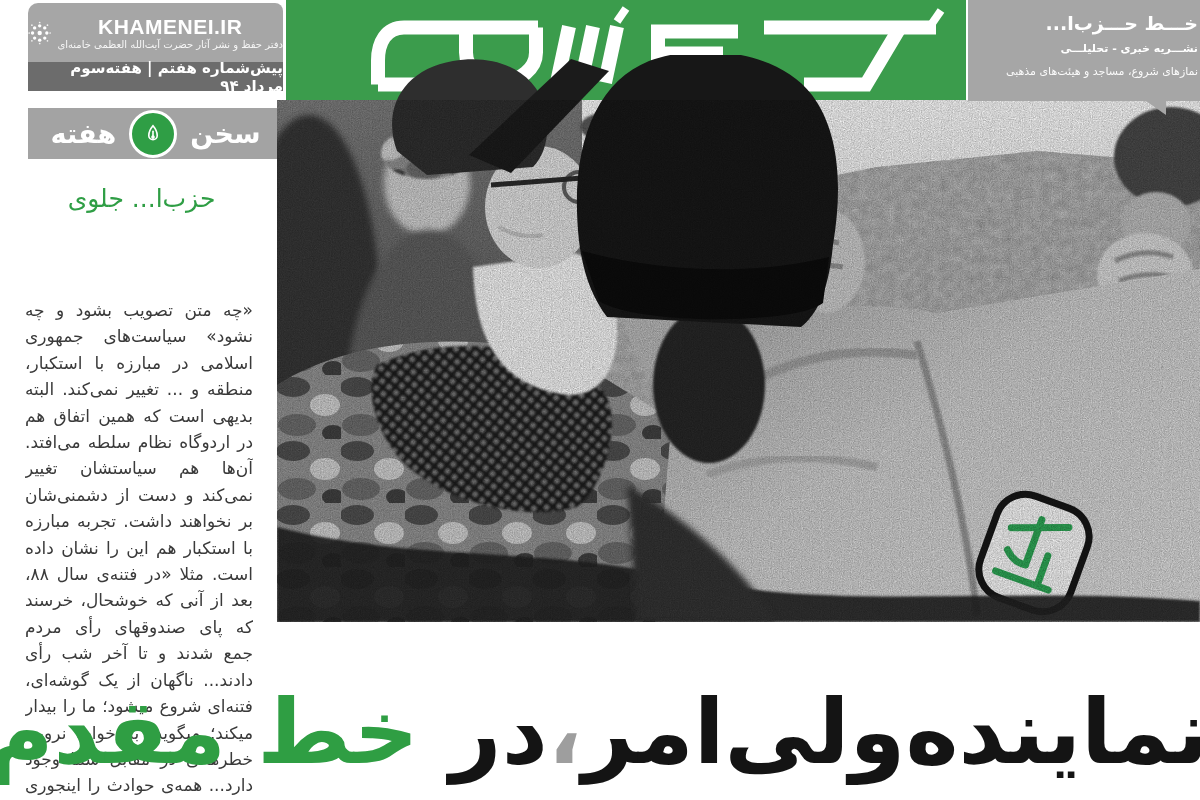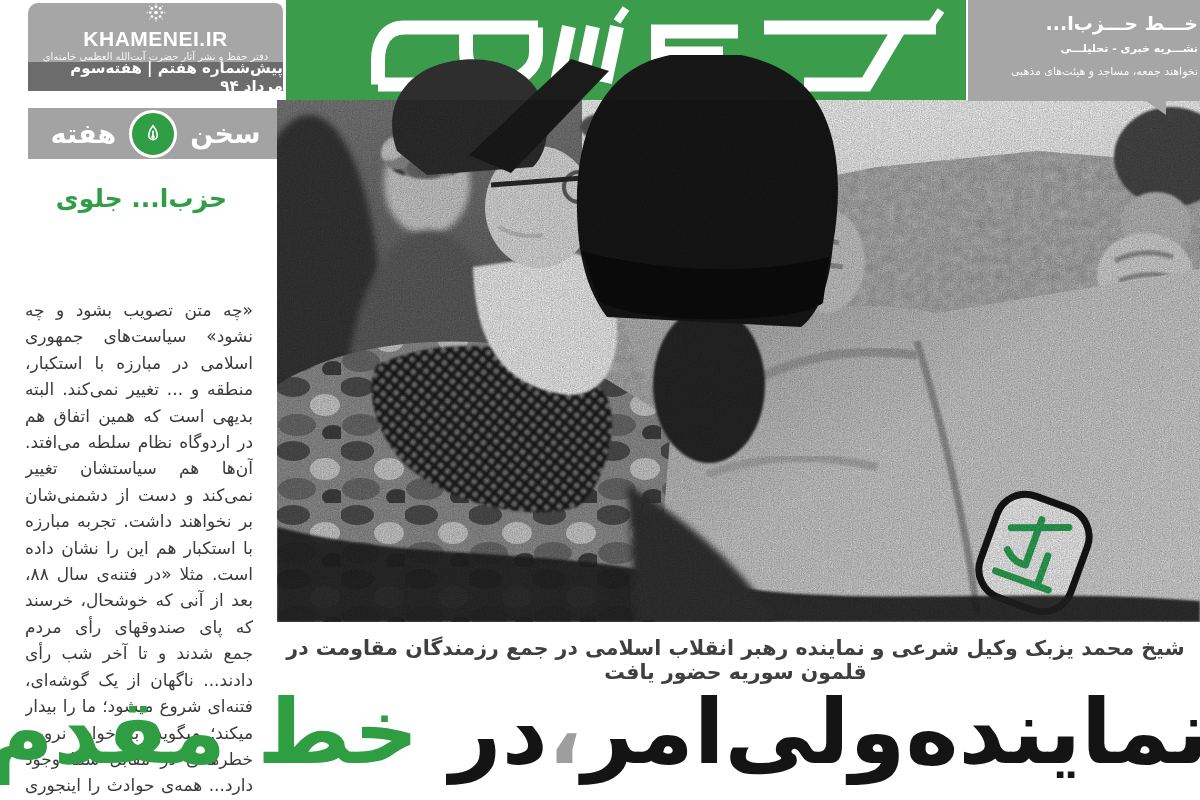--- a/index.html
+++ b/index.html
@@ -1,21 +1,21 @@
 <!DOCTYPE html>
 <html lang="fa"><head>
 <meta charset="utf-8">
 <style>
   html,body{margin:0;padding:0;background:#ffffff;}
   .page{position:relative;width:1200px;height:800px;background:#ffffff;overflow:hidden;
         font-family:"DejaVu Sans",sans-serif;}
 
   
   .logo-box{position:absolute;left:28px;top:3px;width:255px;height:59px;background:#a6a6a6;
-            border-radius:10px 8px 0 0;display:flex;align-items:center;justify-content:center;gap:6px;flex-direction:column;}
+            border-radius:10px 8px 0 0;display:flex;align-items:center;justify-content:center;gap:6px;}
   .logo-latin{color:#ffffff;font-weight:bold;font-size:21px;letter-spacing:.5px;line-height:1;
               font-family:"Liberation Sans","DejaVu Sans",sans-serif;}
   .logo-col{display:flex;flex-direction:column;align-items:center;}
   .logo-sub{color:#ffffff;font-size:10px;margin-top:2px;opacity:.9;white-space:nowrap;}
   .issue-strip{position:absolute;left:28px;top:62px;width:255px;height:29px;background:#6c6c6c;
                color:#fff;font-size:15px;font-weight:bold;display:flex;align-items:center;justify-content:center;
                direction:rtl;}
 
   
   .banner{position:absolute;left:286px;top:0;width:680px;height:101px;background:#3b9c4c;z-index:1;}
@@ -33,21 +33,21 @@
   
   .photo{position:absolute;left:277px;top:55px;width:923px;height:567px;z-index:2;}
 
   
   .sokhan-strip{position:absolute;left:28px;top:108px;width:255px;height:51px;background:#a3a3a3;
                 display:flex;align-items:center;justify-content:center;gap:13px;direction:rtl;}
   .sokhan-word{color:#fff;font-weight:bold;font-size:27px;line-height:1;text-align:right;}
   .badge{width:42px;height:42px;border-radius:50%;background:#2f9e45;border:3px solid #ffffff;
          display:flex;align-items:center;justify-content:center;flex:0 0 auto;}
   .side-headline{position:absolute;left:0;top:180px;width:283px;text-align:center;direction:rtl;
-                 color:#2f9e45;font-weight:bold;font-size:25px;line-height:37px;}
+                 color:#2f9e45;font-weight:normal;font-size:25px;line-height:37px;}
   .side-body{position:absolute;left:25px;top:297px;width:228px;height:503px;overflow:hidden;
              direction:rtl;text-align:justify;font-size:17px;line-height:26.4px;color:#3a3a3a;}
 
   
   .caption{position:absolute;left:283px;top:636px;width:905px;direction:rtl;text-align:center;
            font-size:20.5px;font-weight:bold;color:#3f3f3f;}
   .headline{position:absolute;left:292px;top:676px;width:917px;direction:rtl;text-align:center;
             font-size:90px;font-weight:bold;line-height:1.25;color:#141414;white-space:nowrap;}
   .headline .comma{color:#9e9e9e;}
   .headline .green{color:#2f9e43;}
@@ -234,21 +234,21 @@
       <div class="logo-latin">KHAMENEI.IR</div>
       <div class="logo-sub">دفتر حفظ و نشر آثار حضرت آیت‌الله العظمی خامنه‌ای</div>
     </div>
   </div>
 
   <div class="issue-strip">پیش‌شماره هفتم | هفته‌سوم مرداد ۹۴</div>
 
   <div class="info-box">
     <div class="l1">خـــط حـــزب‌ا...</div>
     <div class="l2">نشـــریه خبری - تحلیلـــی</div>
-    <div class="l3">نخواهند جمعه، مساجد و هیئت‌های مذهبی</div>
+    <div class="l3">نمازهای شروع، مساجد و هیئت‌های مذهبی</div>
   </div>
   <div class="info-tail"></div>
 
   <div class="sokhan-strip">
     <span class="sokhan-word">سخن</span>
     <span class="badge">
       <svg width="22" height="22" viewBox="0 0 24 24">
         <g stroke="#ffffff" stroke-width="1.8" fill="none" stroke-linecap="round">
           <path d="M12,3 C8.6,7 7.4,10 7.4,13.6 a4.6,4.6 0 0 0 9.2,0 C16.6,10 15.4,7 12,3 Z"></path>
           <path d="M12,9 V15"></path>
@@ -258,19 +258,18 @@
     </span>
     <span class="sokhan-word">هفته</span>
   </div>
 
   <div class="side-headline">
     <div>حزب‌ا... جلوی</div>
   </div>
 
   <div class="side-body">«چه متن تصویب بشود و چه نشود» سیاست‌های جمهوری اسلامی در مبارزه با استکبار، منطقه و ... تغییر نمی‌کند. البته بدیهی است که همین اتفاق هم در اردوگاه نظام سلطه می‌افتد. آن‌ها هم سیاستشان تغییر نمی‌کند و دست از دشمنی‌شان بر نخواهند داشت. تجربه مبارزه با استکبار هم این را نشان داده است. مثلا «در فتنه‌ی سال ۸۸، بعد از آنی که خوشحال، خرسند که پای صندوقهای رأی مردم جمع شدند و تا آخر شب رأی دادند... ناگهان از یک گوشه‌ای، فتنه‌ای شروع میشود؛ ما را بیدار میکند؛ میگوید: به خواب نروید. خطرهائی در مقابل شما وجود دارد... همه‌ی حوادث را اینجوری باید نگاه کرد.» (۸۹/۶/۲۵) در همین ماجرای مذاکرات هسته‌ای هم هر جا که غفلتی پیش می‌آید...</div>
 
-  <div class="caption">شیخ محمد یزبک وکیل شرعی و نماینده رهبر انقلاب اسلامی در جمع رزمندگان مقاومت در قلمون سوریه حضور یافت</div>
 
   <div class="headline">
     <span>نماینده‌ولی‌امر</span><span class="comma">،</span><span>در</span> <span class="green">خط مقدم</span>
   </div>
 
 </div>
 
 </body></html>

